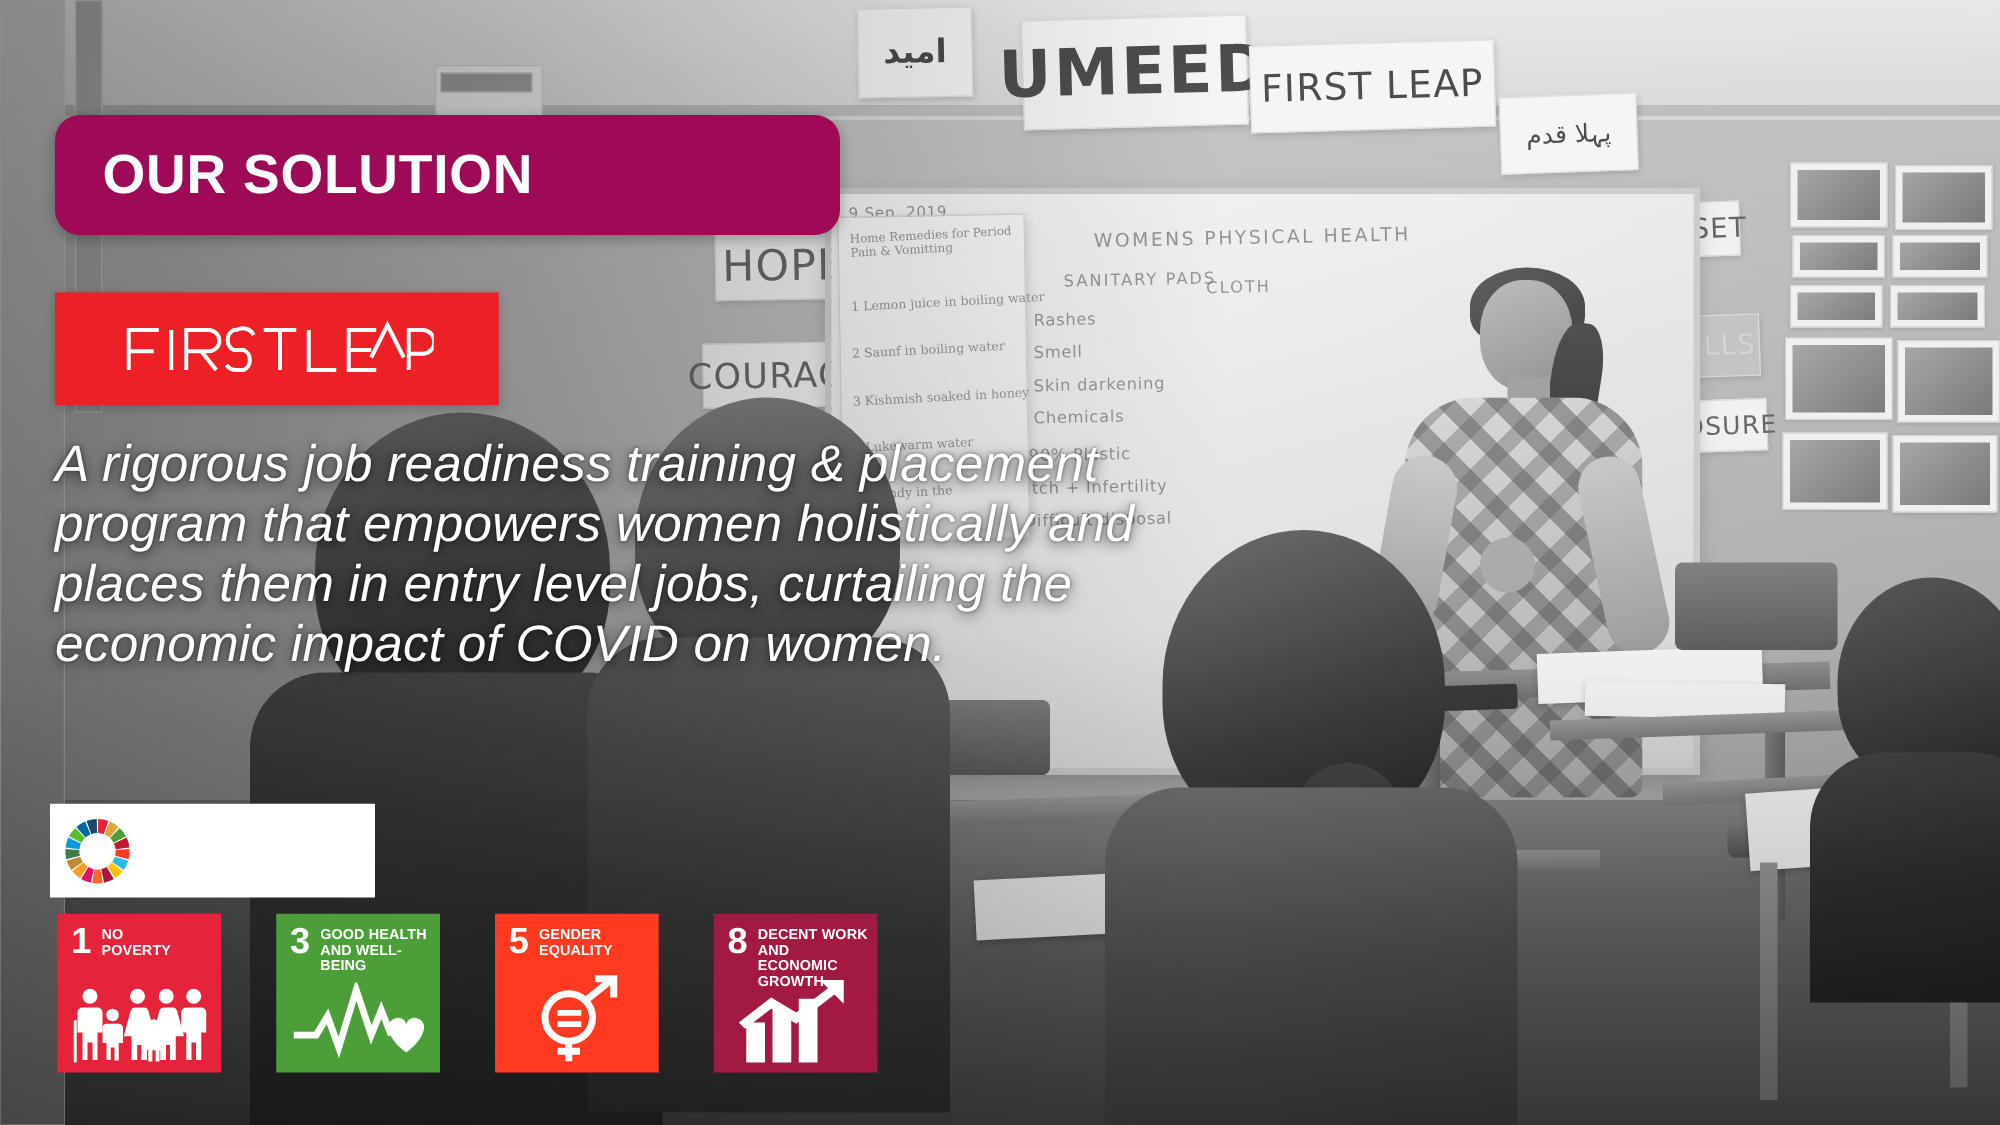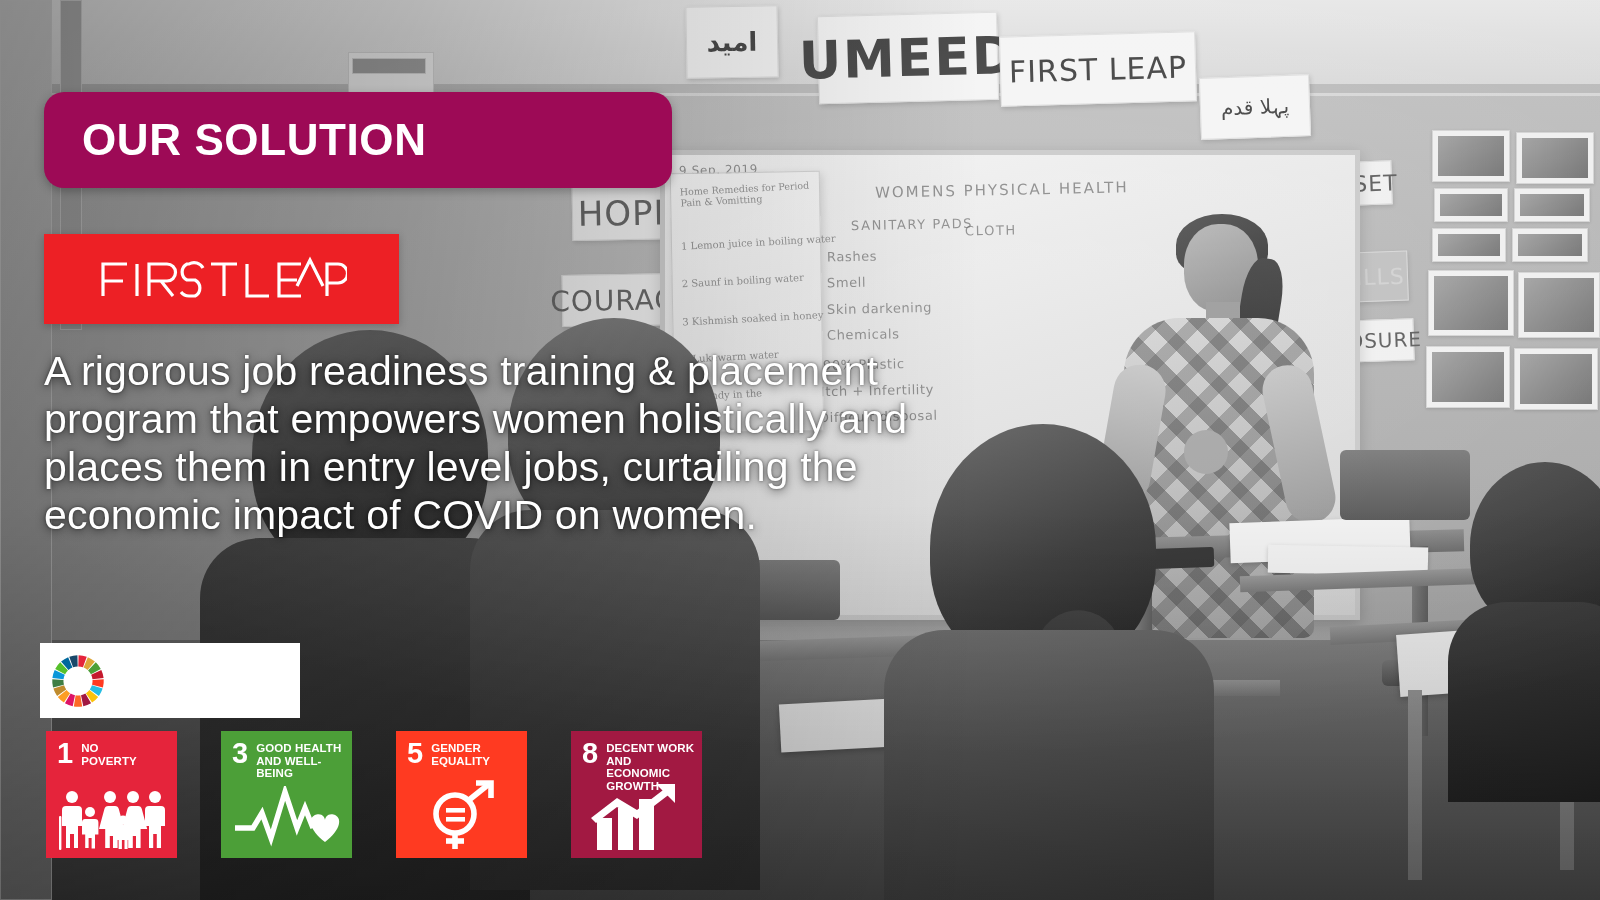--- a/index.html
+++ b/index.html
@@ -148,21 +148,21 @@
 
   .logo-box { position:absolute; left:44px; top:234px; width:355px; height:90px;
       background:#ed2025; display:flex; align-items:center; justify-content:center;
       box-shadow:0 2px 8px rgba(0,0,0,.22); }
   .logo-mark { display:flex; align-items:center; justify-content:center; gap:0px; }
   .logo-mark svg { display:block; }
 
   .body-text { position:absolute; left:44px; top:348px; width:900px;
       color:#fff; font-size:41px; line-height:1.17; letter-spacing:.2px;
       font-family:"Liberation Sans", sans-serif;
-      text-shadow:0 2px 10px rgba(0,0,0,.62), 0 0 3px rgba(0,0,0,.5); }
+      text-shadow:0 2px 10px rgba(0,0,0,.62), 0 0 3px rgba(0,0,0,.5);font-style:italic; }
 
   
   .gg-box { position:absolute; left:40px; top:643px; width:260px; height:75px;
       background:#fff; display:flex; align-items:center; gap:12px; padding:0 14px 0 10px; }
   .gg-wheel { width:56px; height:56px; flex:0 0 56px; }
   .gg-text { font-family:"Liberation Sans", sans-serif; font-weight:bold; font-size:23px;
       color:#111; letter-spacing:.2px; white-space:nowrap; }
 
   
   .sdg-row { position:absolute; left:46px; top:731px; display:flex; gap:44px; }

